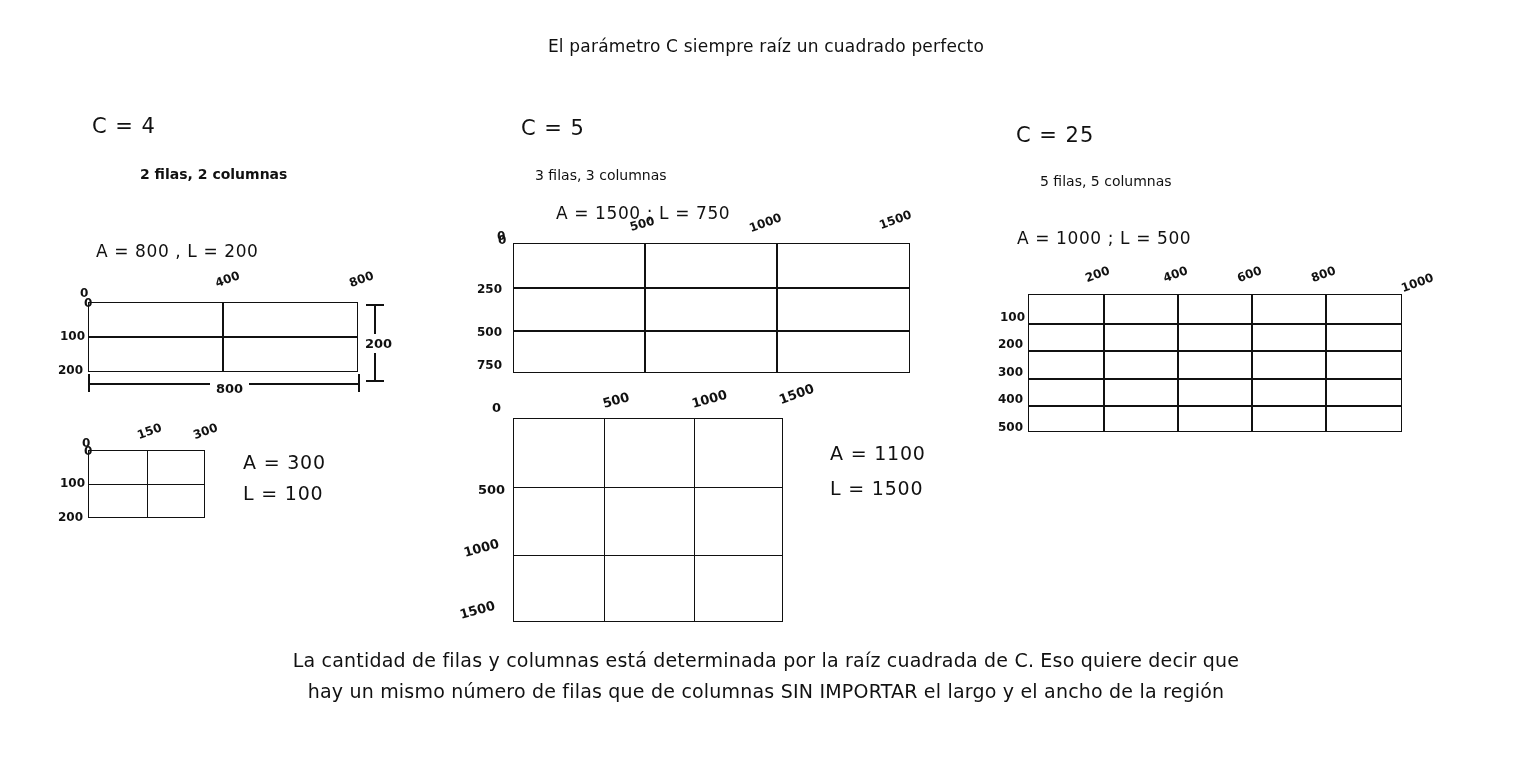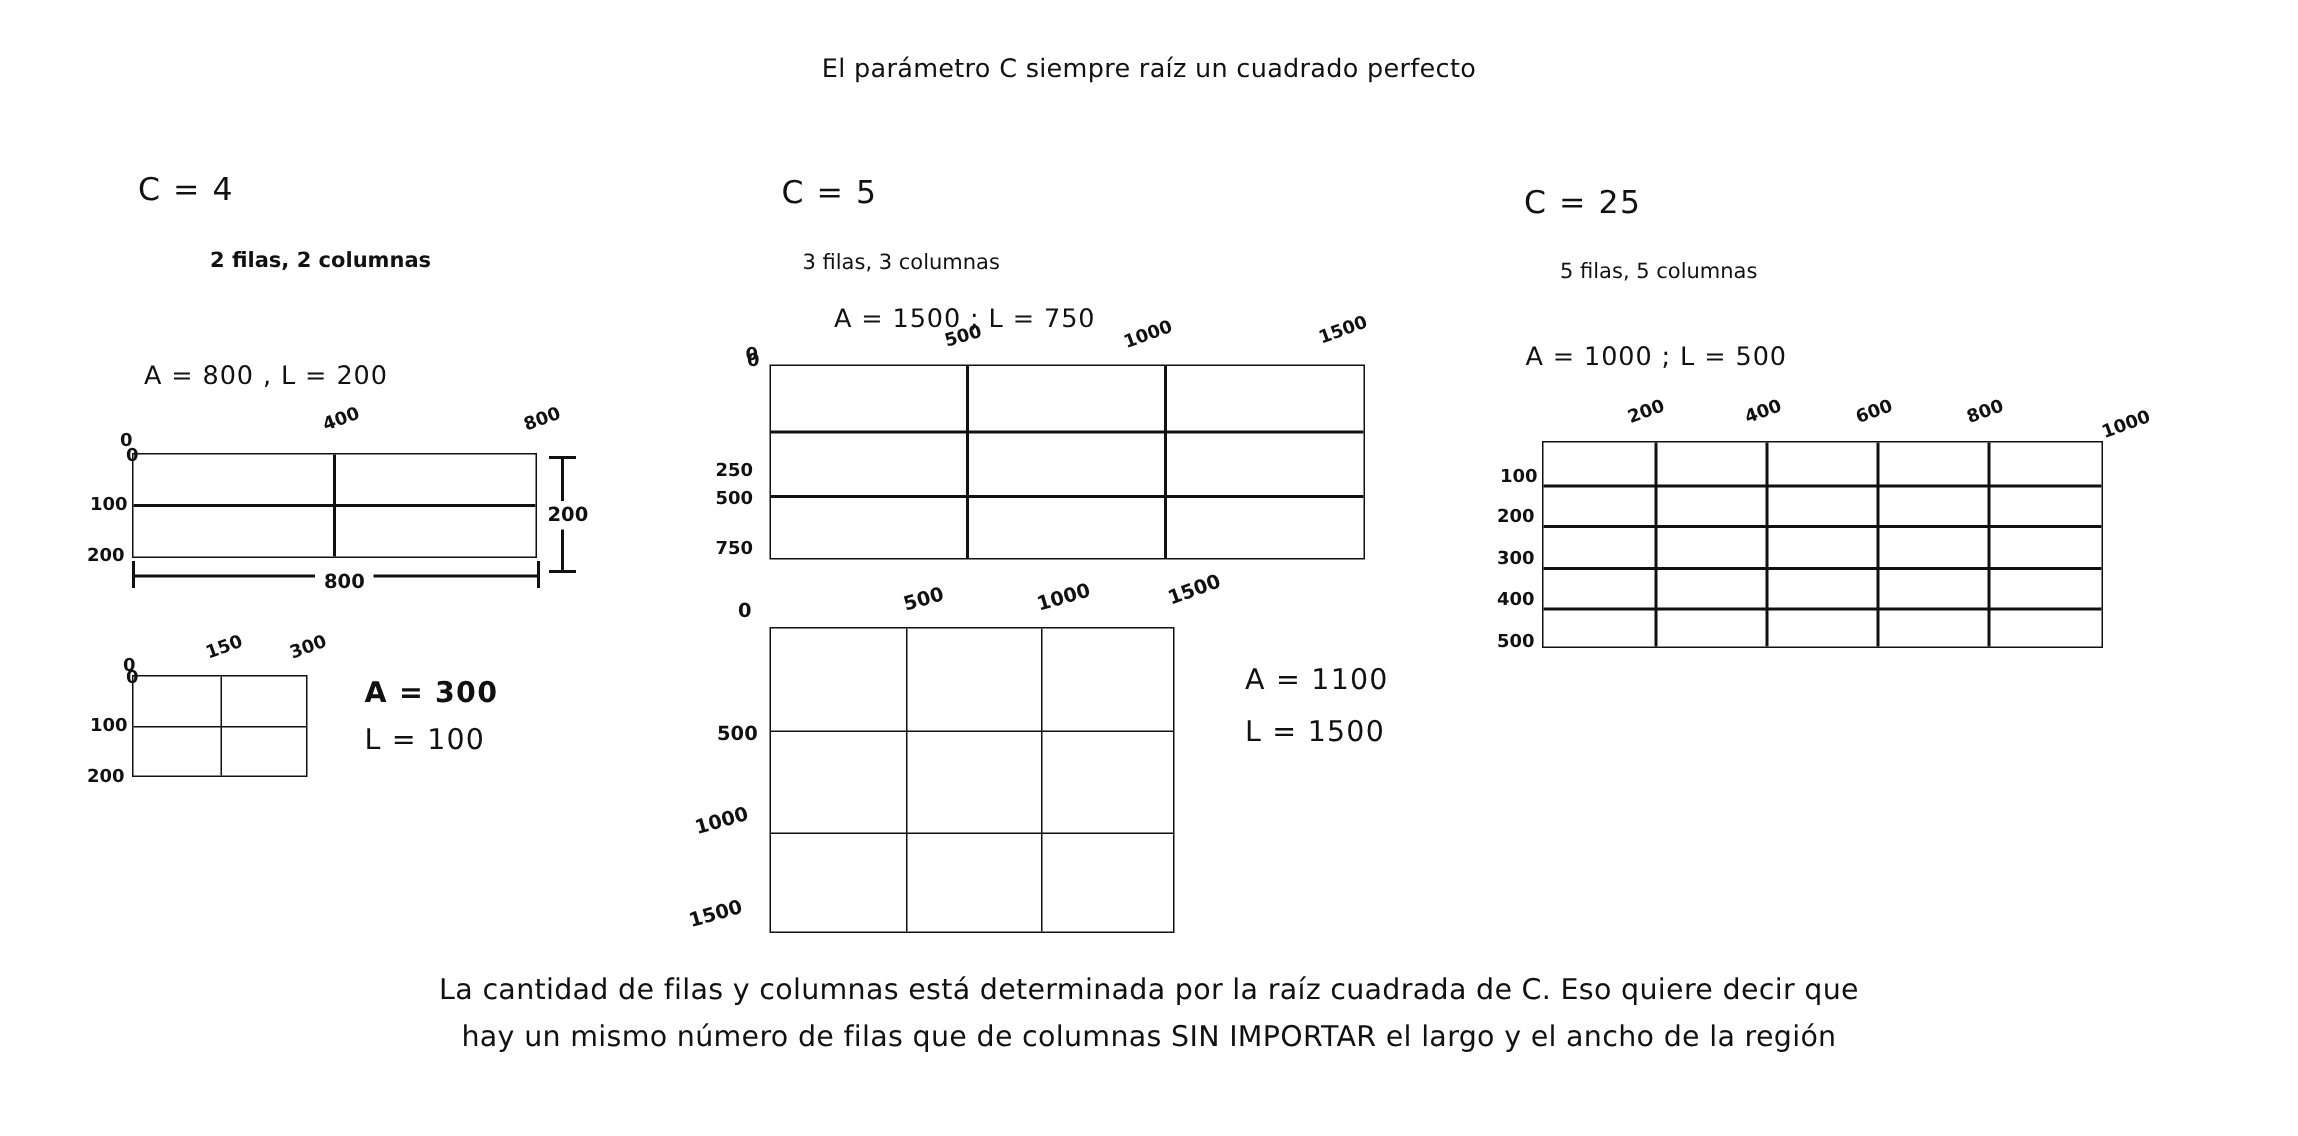--- a/index.html
+++ b/index.html
@@ -125,40 +125,40 @@
 <div class="grid thin" style="left:88px; top:450px; width:117px; height:68px;">
   <div class="vline" style="left:58px;"></div>
   <div class="hline" style="top:33px;"></div>
 </div>
 <div class="abs tick" style="top:436px; left:82px;">0</div>
 <div class="abs tick" style="top:428px; left:140px;"><span class="rot-md">150</span></div>
 <div class="abs tick" style="top:428px; left:196px;"><span class="rot-md">300</span></div>
 <div class="abs tick" style="top:444px; left:84px;">0</div>
 <div class="abs tick" style="top:476px; left:60px;">100</div>
 <div class="abs tick" style="top:510px; left:58px;">200</div>
-<div class="abs formula-big" style="top:451px; left:243px;font-weight:bold;">A = 300</div>
+<div class="abs formula-big" style="top:451px; left:243px;">A = 300</div>
 <div class="abs formula-big" style="top:482px; left:243px;">L = 100</div>
 
 <div class="abs section-head" style="top:116px; left:521px;">C = 5</div>
 <div class="abs section-sub" style="top:167px; left:535px;">3 filas, 3 columnas</div>
 
 <div class="abs formula" style="top:203px; left:556px;">A = 1500 ;  L = 750</div>
 
 <div class="grid" style="left:513px; top:243px; width:397px; height:130px;">
   <div class="vline" style="left:130px;"></div>
   <div class="vline" style="left:262px;"></div>
   <div class="hline" style="top:43px;"></div>
   <div class="hline" style="top:86px;"></div>
 </div>
 <div class="abs tick" style="top:229px; left:497px;">0</div>
 <div class="abs tick" style="top:220px; left:632px;"><span class="rot-sm">500</span></div>
 <div class="abs tick" style="top:221px; left:752px;"><span class="rot-md">1000</span></div>
 <div class="abs tick" style="top:218px; left:882px;"><span class="rot-md">1500</span></div>
 <div class="abs tick" style="top:233px; left:498px;">0</div>
-<div class="abs tick" style="top:282px; left:477px;margin-top:24px;">250</div>
+<div class="abs tick" style="top:282px; left:477px;">250</div>
 <div class="abs tick" style="top:325px; left:477px;">500</div>
 <div class="abs tick" style="top:358px; left:477px;">750</div>
 
 <div class="grid thin" style="left:513px; top:418px; width:270px; height:204px;">
   <div class="vline" style="left:90px;"></div>
   <div class="vline" style="left:180px;"></div>
   <div class="hline" style="top:68px;"></div>
   <div class="hline" style="top:136px;"></div>
 </div>
 <div class="abs tick-lg" style="top:400px; left:492px;">0</div>

